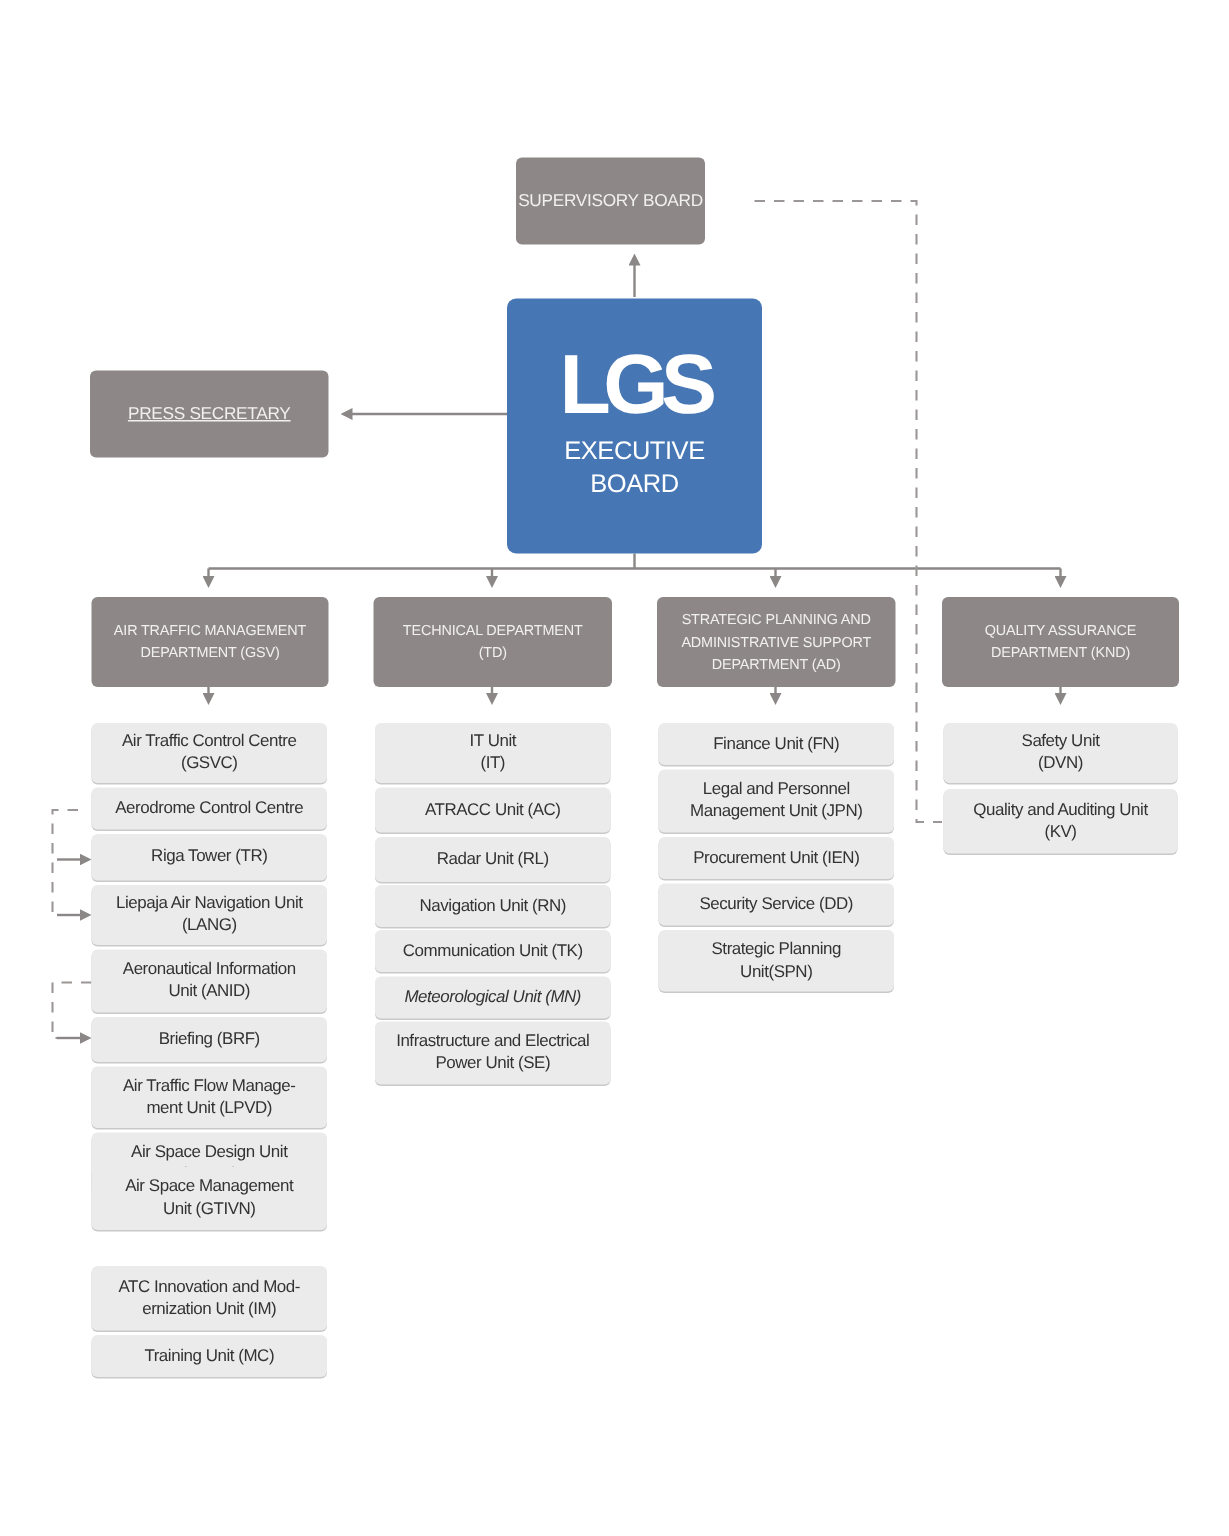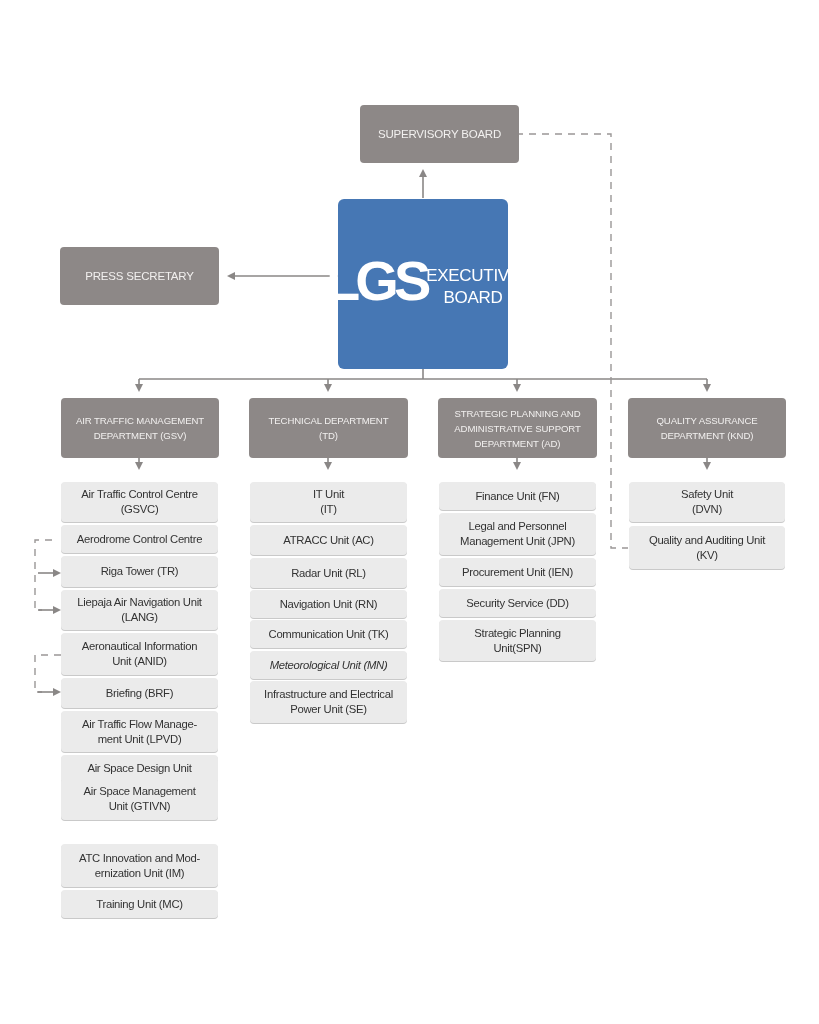--- a/index.html
+++ b/index.html
@@ -5,21 +5,21 @@
   html, body { margin: 0; padding: 0; background: #ffffff; }
   body { width: 819px; height: 1024px; position: relative; overflow: hidden;
          font-family: "Liberation Sans", "DejaVu Sans", sans-serif; }
   #connectors { position: absolute; left: 0; top: 0; width: 819px; height: 1024px; pointer-events: none; }
   .box { position: absolute; box-sizing: border-box; display: flex; align-items: center; justify-content: center;
          text-align: center; border-radius: 4px; }
   .gray { background: #8d8887; color: #f2f0ef; font-size: 11.5px; letter-spacing: -0.2px; }
   .dept { background: #8d8887; color: #f2f0ef; font-size: 9.6px; line-height: 15px; letter-spacing: -0.1px; padding: 0 6px; }
   .unit { background: #ebebeb; color: #333333; font-size: 11.3px; line-height: 15px; letter-spacing: -0.3px;
           box-shadow: 0 1px 0 #c9c9c9; border-radius: 4px; padding: 0 4px; white-space: pre-line; }
-  .exec { background: #4677b4; color: #ffffff; flex-direction: row; border-radius: 6px; }
+  .exec { background: #4677b4; color: #ffffff; flex-direction: column; border-radius: 6px; }
   .logo { font-size: 56px; font-weight: bold; letter-spacing: -5px; line-height: 56px; margin-top: -6px; }
   .exec-title { font-size: 17px; line-height: 22px; margin-top: 6px; white-space: pre-line; letter-spacing: -0.3px; }
   .pl { white-space: pre-line; }
 </style>
 </head>
 <body>
 
 <svg id="connectors" xmlns="http://www.w3.org/2000/svg">
   <defs>
     <marker id="ah" markerWidth="8" markerHeight="8" refX="5" refY="4" orient="auto" markerUnits="userSpaceOnUse">
@@ -46,25 +46,25 @@
   <path d="M503,134 L611,134 L611,548 L628,548" fill="none" stroke="#9a9796" stroke-width="1.4" stroke-dasharray="7,6"></path>
 
   <path d="M52,540 L35,540 L35,610 L42,610" fill="none" stroke="#9a9796" stroke-width="1.4" stroke-dasharray="7,6"></path>
   <line x1="38" y1="573" x2="58" y2="573" stroke="#8a8786" stroke-width="1.6" marker-end="url(#ah)"></line>
   <line x1="38" y1="610" x2="58" y2="610" stroke="#8a8786" stroke-width="1.6" marker-end="url(#ah)"></line>
 
   <path d="M61,655 L35,655 L35,692 L42,692" fill="none" stroke="#9a9796" stroke-width="1.4" stroke-dasharray="7,6"></path>
   <line x1="38" y1="692" x2="58" y2="692" stroke="#8a8786" stroke-width="1.6" marker-end="url(#ah)"></line>
 </svg>
 
-<div class="box gray" style="left:344px; top:105px; width:159px; height:58px;margin-left:16px;">
+<div class="box gray" style="left:344px; top:105px; width:126px; height:58px;">
   <span>SUPERVISORY BOARD</span>
 </div>
 
-<div class="box gray" style="left:60px; top:247px; width:159px; height:58px;">
+<div class="box gray" style="left:60px; top:247px; width:159px; height:58px;text-decoration:underline;">
   <span>PRESS SECRETARY</span>
 </div>
 
 <div class="box exec" style="left:338px; top:199px; width:170px; height:170px;">
   <div class="logo">LGS</div>
   <div class="exec-title">EXECUTIVE
 BOARD</div>
 </div>
 
 <div class="box dept pl" style="left:61px; top:398px; width:158px; height:60px;">

